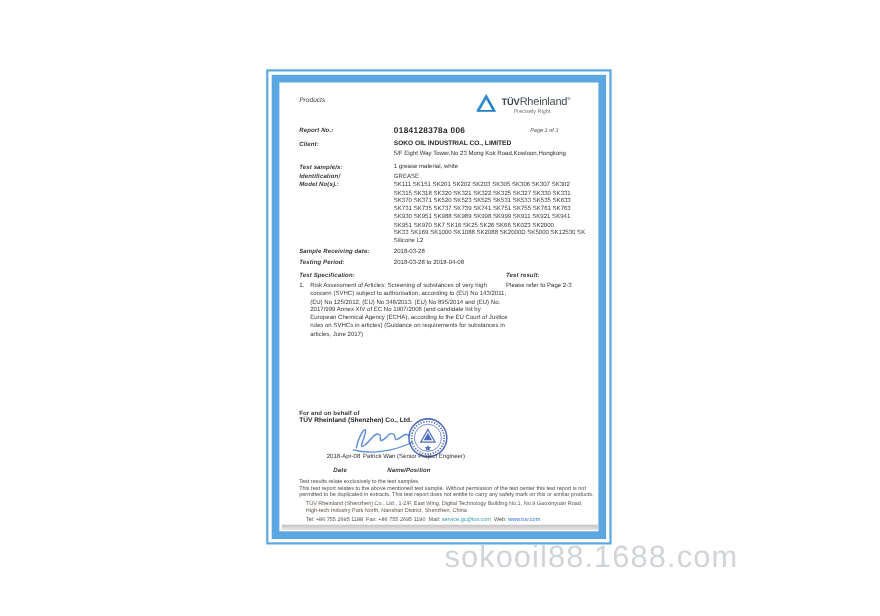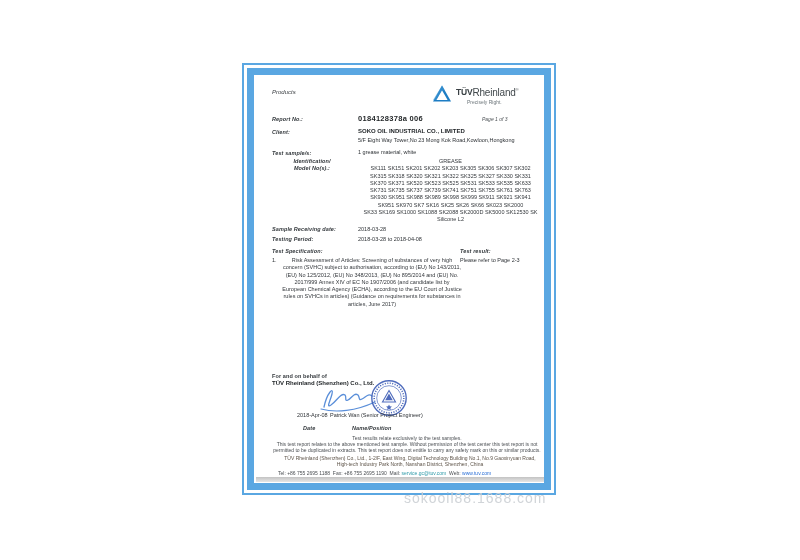--- a/index.html
+++ b/index.html
@@ -1,19 +1,19 @@
 <!DOCTYPE html>
 <html><head>
 <meta charset="utf-8">
 <style>
   * { margin: 0; padding: 0; box-sizing: border-box; }
   html, body { width: 800px; height: 560px; background: #ffffff; overflow: hidden; }
   body { font-family: "Liberation Sans", sans-serif; color: #2a2a2a; }
 
-  .canvas { position: absolute; left: 0; top: 0; width: 800px; height: 560px; background: #fff; text-align: center; }
+  .canvas { position: absolute; left: 0; top: 0; width: 800px; height: 560px; background: #fff; }
 
   
   .frame-outer {
     position: absolute; left: 242px; top: 63px; width: 314px; height: 432px;
     border: 2px solid #5aa7e2; background: #fff;
   }
   .frame-inner {
     position: absolute; left: 3px; top: 3px; right: 3px; bottom: 3px;
     border: 7px solid #5aa7e2; background: #fff;
   }
@@ -53,21 +53,21 @@
     background: linear-gradient(#c3c3c3, #e6e6e6);
   }
 
   .wm-company {
     position: absolute; left: 352px; top: 465px; z-index: 10;
     font-size: 19px; font-weight: bold; letter-spacing: 1.5px;
     color: rgba(128, 134, 140, 0.55);
   }
   .wm-site {
     position: absolute; left: 404px; top: 490px; z-index: 10;
-    font-size: 14px; letter-spacing: 1px;
+    font-size: 28px; letter-spacing: 1px;
     color: rgba(203, 207, 212, 0.9);
   }
 </style>
 </head>
 <body>
 
 <div class="canvas">
 
   <div class="frame-outer">
     <div class="frame-inner"></div>

